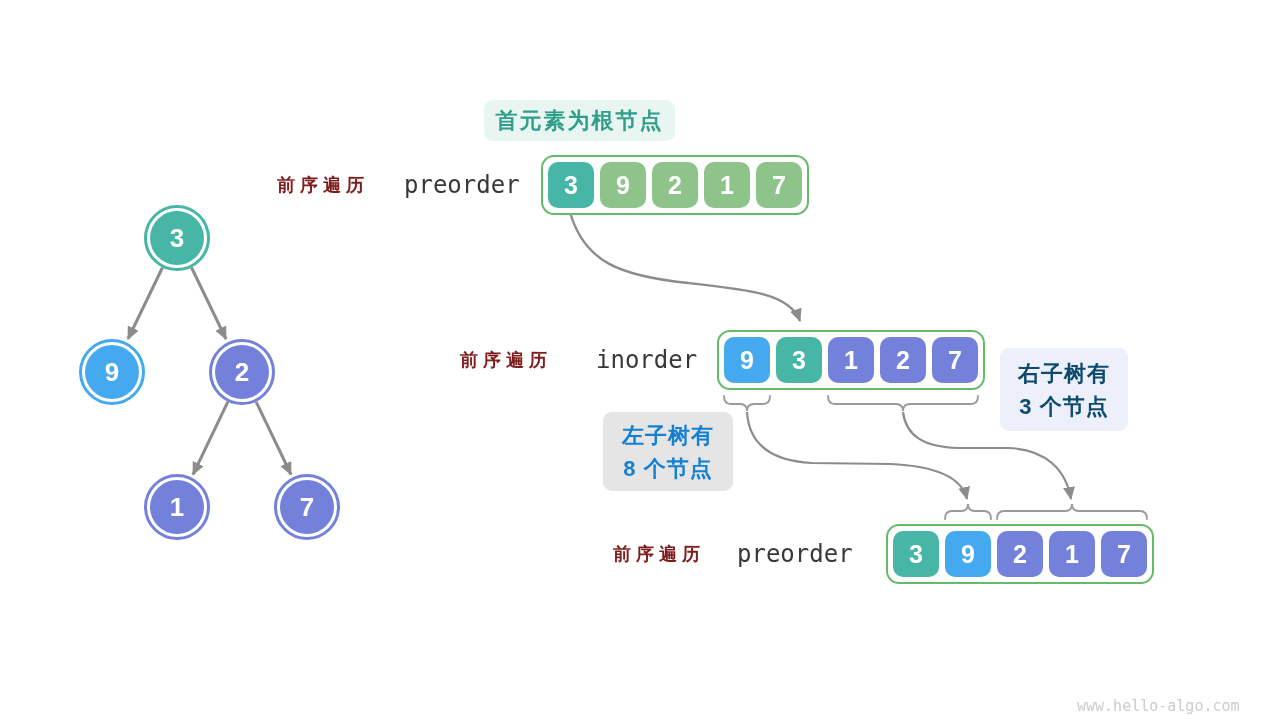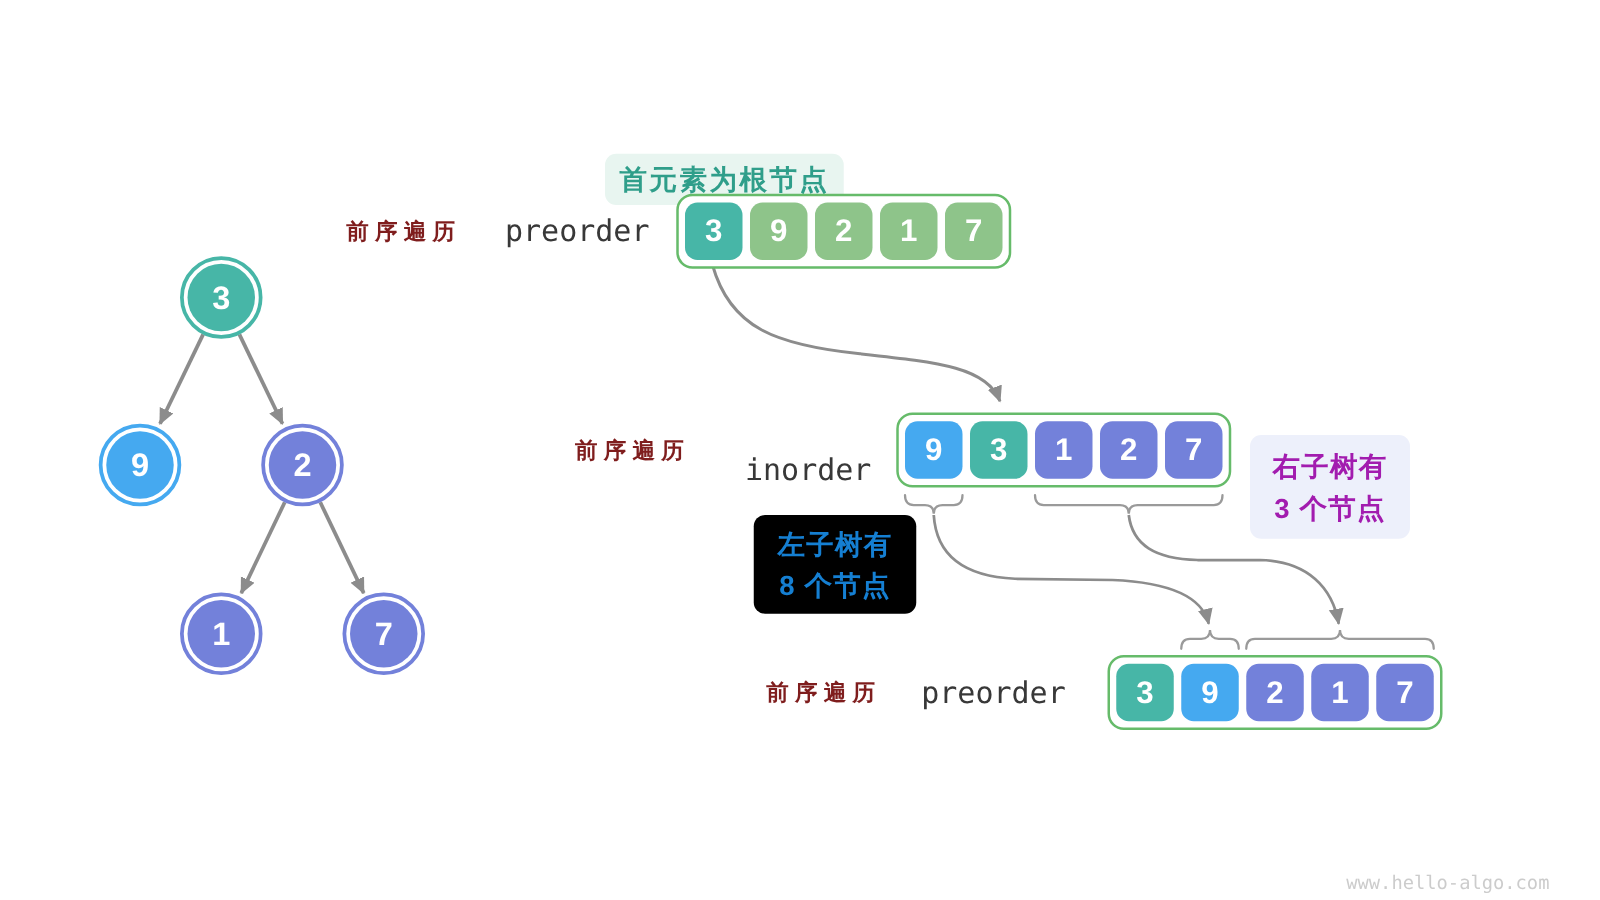--- a/index.html
+++ b/index.html
@@ -67,45 +67,45 @@
     <path d="M724,396 Q724,404 731,404 L740,404 Q747,404 747,411 Q747,404 754,404 L763,404 Q770,404 770,396" fill="none" stroke="#9a9a9a" stroke-width="1.8" stroke-linecap="round"></path>
     <path d="M828,396 Q828,404 835,404 L896,404 Q903,404 903,411 Q903,404 910,404 L971,404 Q978,404 978,396" fill="none" stroke="#9a9a9a" stroke-width="1.8" stroke-linecap="round"></path>
 
     <path d="M945,519 Q945,511 952,511 L961,511 Q968,511 968,504 Q968,511 975,511 L984,511 Q991,511 991,519" fill="none" stroke="#9a9a9a" stroke-width="1.8" stroke-linecap="round"></path>
     <path d="M997,519 Q997,511 1004,511 L1065,511 Q1072,511 1072,504 Q1072,511 1079,511 L1140,511 Q1147,511 1147,519" fill="none" stroke="#9a9a9a" stroke-width="1.8" stroke-linecap="round"></path>
 
     <path d="M747,412 C749,444 770,461 812,463 L890,464 C938,466 962,478 967,499" fill="none" stroke="#8c8c8c" stroke-width="2.2" marker-end="url(#arrow)"></path>
     <path d="M903,412 C906,436 924,447 958,448 L1008,448 C1046,449 1066,470 1071,499" fill="none" stroke="#8c8c8c" stroke-width="2.2" marker-end="url(#arrow)"></path>
   </svg>
 
-  <div class="badge single" style="left: 484px; top: 100px; width: 191px; height: 41px; background-color: rgb(232, 245, 240); border-color: rgb(232, 245, 240); color: rgb(47, 158, 138); margin-top: 23px;">首元素为根节点</div>
+  <div class="badge single" style="left: 484px; top: 100px; width: 191px; height: 41px; background-color: rgb(232, 245, 240); border-color: rgb(232, 245, 240); color: rgb(47, 158, 138);">首元素为根节点</div>
 
 
-  <div class="badge multi" style="left: 603px; top: 412px; width: 130px; height: 79px; background-color: #000000; border-color: rgb(232, 241, 251); color: rgb(21, 127, 210);">
+  <div class="badge multi" style="left: 603px; top: 412px; width: 130px; height: 79px; background-color: #e5e5e5; border-color: rgb(232, 241, 251); color: rgb(21, 127, 210);">
     <span>左子树有</span>
     <span>8 个节点</span>
   </div>
 
-  <div class="badge multi" style="left: 1000px; top: 348px; width: 128px; height: 83px; background-color: rgb(237, 240, 251); border-color: rgb(237, 240, 251); color: #a21caf;">
+  <div class="badge multi" style="left: 1000px; top: 348px; width: 128px; height: 83px; background-color: rgb(237, 240, 251); border-color: rgb(237, 240, 251); color: #0c4a6e;">
     <span>右子树有</span>
     <span>3 个节点</span>
   </div>
 
   <div class="zh-label" style="left:277px; top:172px;">前序遍历</div>
   <div class="mono" style="left:404px; top:171px;">preorder</div>
   <div class="array" style="left:541px; top:155px;">
     <div class="cell" style="background-color: rgb(71, 182, 167); border-color: rgb(71, 182, 167);">3</div>
     <div class="cell" style="background-color: rgb(142, 196, 138); border-color: rgb(142, 196, 138);">9</div>
     <div class="cell" style="background-color: rgb(142, 196, 138); border-color: rgb(142, 196, 138);">2</div>
     <div class="cell" style="background-color: rgb(142, 196, 138); border-color: rgb(142, 196, 138);">1</div>
     <div class="cell" style="background-color: rgb(142, 196, 138); border-color: rgb(142, 196, 138);">7</div>
   </div>
 
   <div class="zh-label" style="left:460px; top:347px;">前序遍历</div>
-  <div class="mono" style="left:596px; top:362px;">inorder</div>
+  <div class="mono" style="left:596px; top:346px;">inorder</div>
   <div class="array" style="left:717px; top:330px;">
     <div class="cell" style="background-color: rgb(69, 169, 240); border-color: rgb(69, 169, 240);">9</div>
     <div class="cell" style="background-color: rgb(71, 182, 167); border-color: rgb(71, 182, 167);">3</div>
     <div class="cell" style="background-color: rgb(115, 129, 218); border-color: rgb(115, 129, 218);">1</div>
     <div class="cell" style="background-color: rgb(115, 129, 218); border-color: rgb(115, 129, 218);">2</div>
     <div class="cell" style="background-color: rgb(115, 129, 218); border-color: rgb(115, 129, 218);">7</div>
   </div>
 
   <div class="zh-label" style="left:613px; top:541px;">前序遍历</div>
   <div class="mono" style="left:737px; top:540px;">preorder</div>

